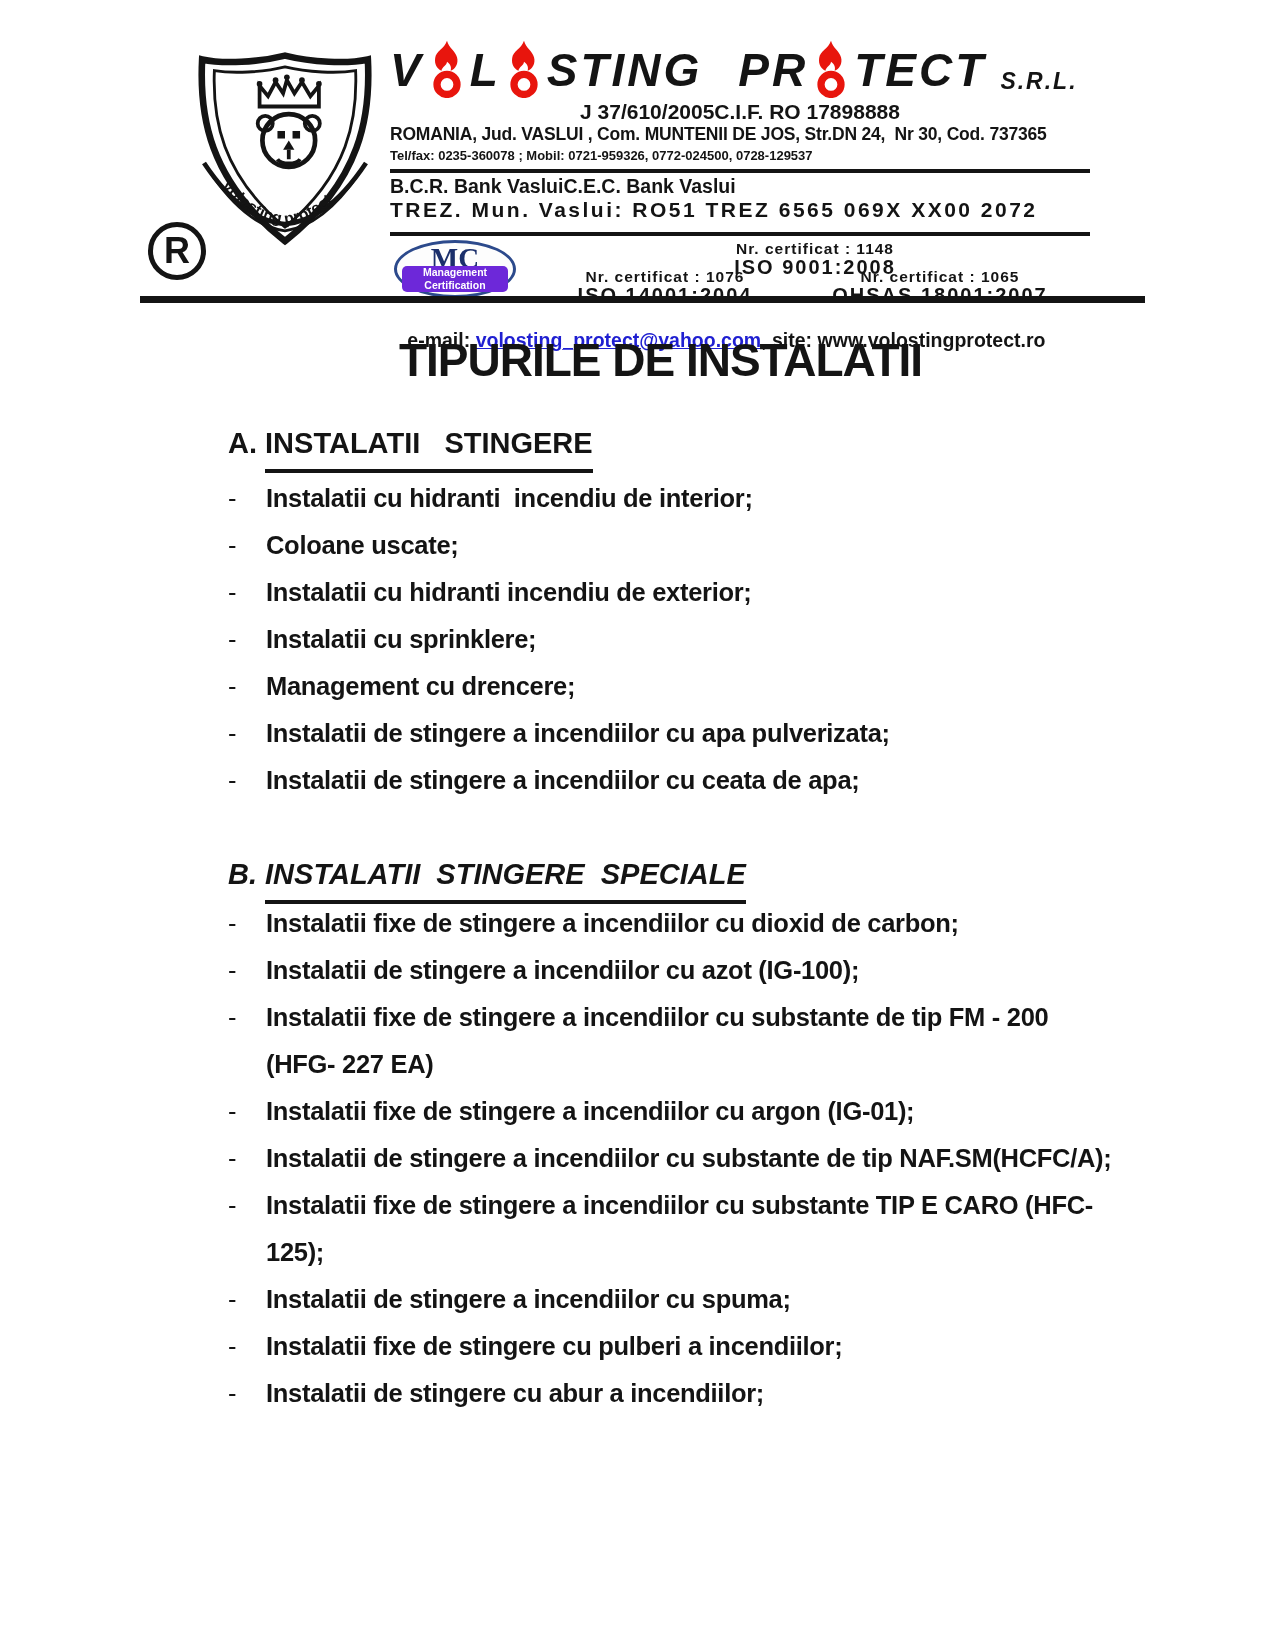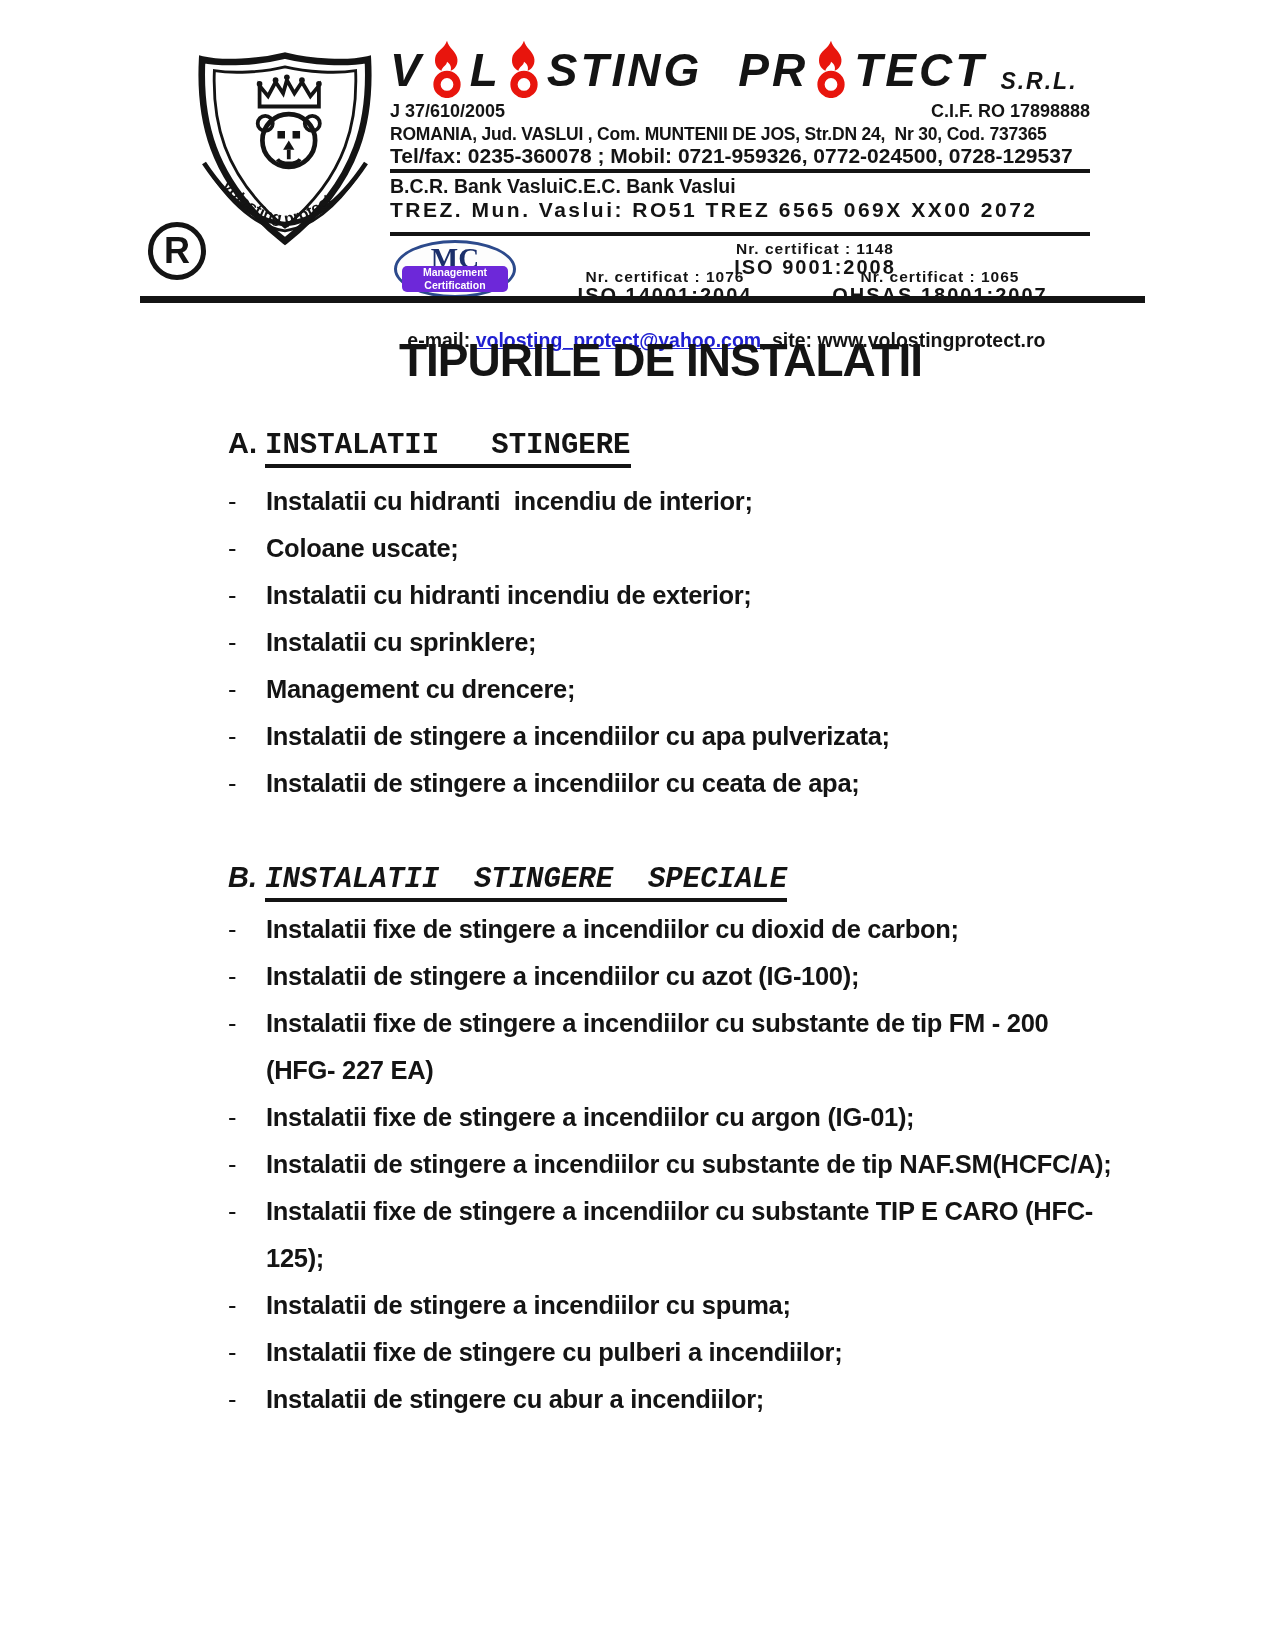--- a/index.html
+++ b/index.html
@@ -19,23 +19,23 @@
     display:flex; align-items:center; justify-content:center;
     font-size:36px; font-weight:700;
   }
   .head-text { position:absolute; left:390px; top:36px; width:700px; }
   .brand-row { display:flex; align-items:flex-end; height:62px; }
   .brand-seg { font-style:italic; font-weight:700; font-size:46px; letter-spacing:3px; line-height:56px; }
   .flame-o { width:40px; height:58px; margin:0 3px; flex:0 0 auto; }
   .brand-suffix { font-style:italic; font-weight:700; font-size:23px; letter-spacing:2px; margin-left:14px; line-height:34px; }
   .brand-gap { width:36px; }
   .hrow { white-space:pre-wrap; font-weight:700; }
-  .row-reg { display:flex; justify-content:space-between; font-size:18px; line-height:23px; margin-top:2px; }
+  .row-reg { display:flex; justify-content:center; font-size:21px; line-height:23px; margin-top:2px; }
   .row-addr { font-size:17.5px; line-height:22px; letter-spacing:-0.2px; }
-  .row-phone { font-size:21px; line-height:22px; padding-bottom:2px; border-bottom:4px solid #141414; }
+  .row-phone { font-size:13px; line-height:22px; padding-bottom:2px; border-bottom:4px solid #141414; }
   .row-banks { display:flex; justify-content:flex-start; font-size:19.5px; line-height:23px; margin-top:2px; }
   .row-trez { font-size:21px; line-height:24px; letter-spacing:2.5px; padding-bottom:10px; border-bottom:4px solid #141414; }
   .certs { position:relative; height:62px; margin-top:3px; }
   .mc { position:absolute; left:4px; top:1px; width:122px; height:58px; }
   .mc-oval {
     width:122px; height:58px; border:3px solid #2c4a8c; border-radius:50%;
     position:relative; background:#fdfdfd;
   }
   .mc-init {
     position:absolute; top:0px; left:0; right:0; text-align:center;
@@ -55,21 +55,21 @@
   .row-email { font-size:19.5px; font-weight:700; line-height:24px; margin:3px 0 0 -26px; width:740px; white-space:pre; }
   .email-link { color:#1f1fd1; text-decoration:underline; }
   .thick-rule { position:absolute; left:140px; top:296px; width:1005px; height:7px; background:#141414; }
 
   
   .content { position:absolute; left:228px; top:303px; width:885px; }
   .doc-title { text-align:center; font-size:46px; font-weight:700; letter-spacing:-1px; margin-top:28px; line-height:58px; margin-left:-20px; }
   .sec-head { font-size:29px; font-weight:700; line-height:36px; white-space:pre; }
   .sec-a .sec-head { margin-top:36px; }
   .sec-b .sec-head { margin-top:52px; font-style:italic; }
-  .sec-head .u { border-bottom:4px solid #141414; padding-bottom:2px;font-family:Liberation Mono, monospace; }
+  .sec-head .u { border-bottom:4px solid #141414; padding-bottom:10px; }
   .items { margin-top:14px; }
   .sec-b .items { margin-top:8px; }
   .item { display:flex; font-size:25.5px; font-weight:700; line-height:47px; letter-spacing:-0.3px; }
   .item .dash { flex:0 0 38px; font-weight:400; }
   .item .txt { flex:1; white-space:pre-wrap; }
 </style>
 </head>
 <body>
 
 <div class="page">

